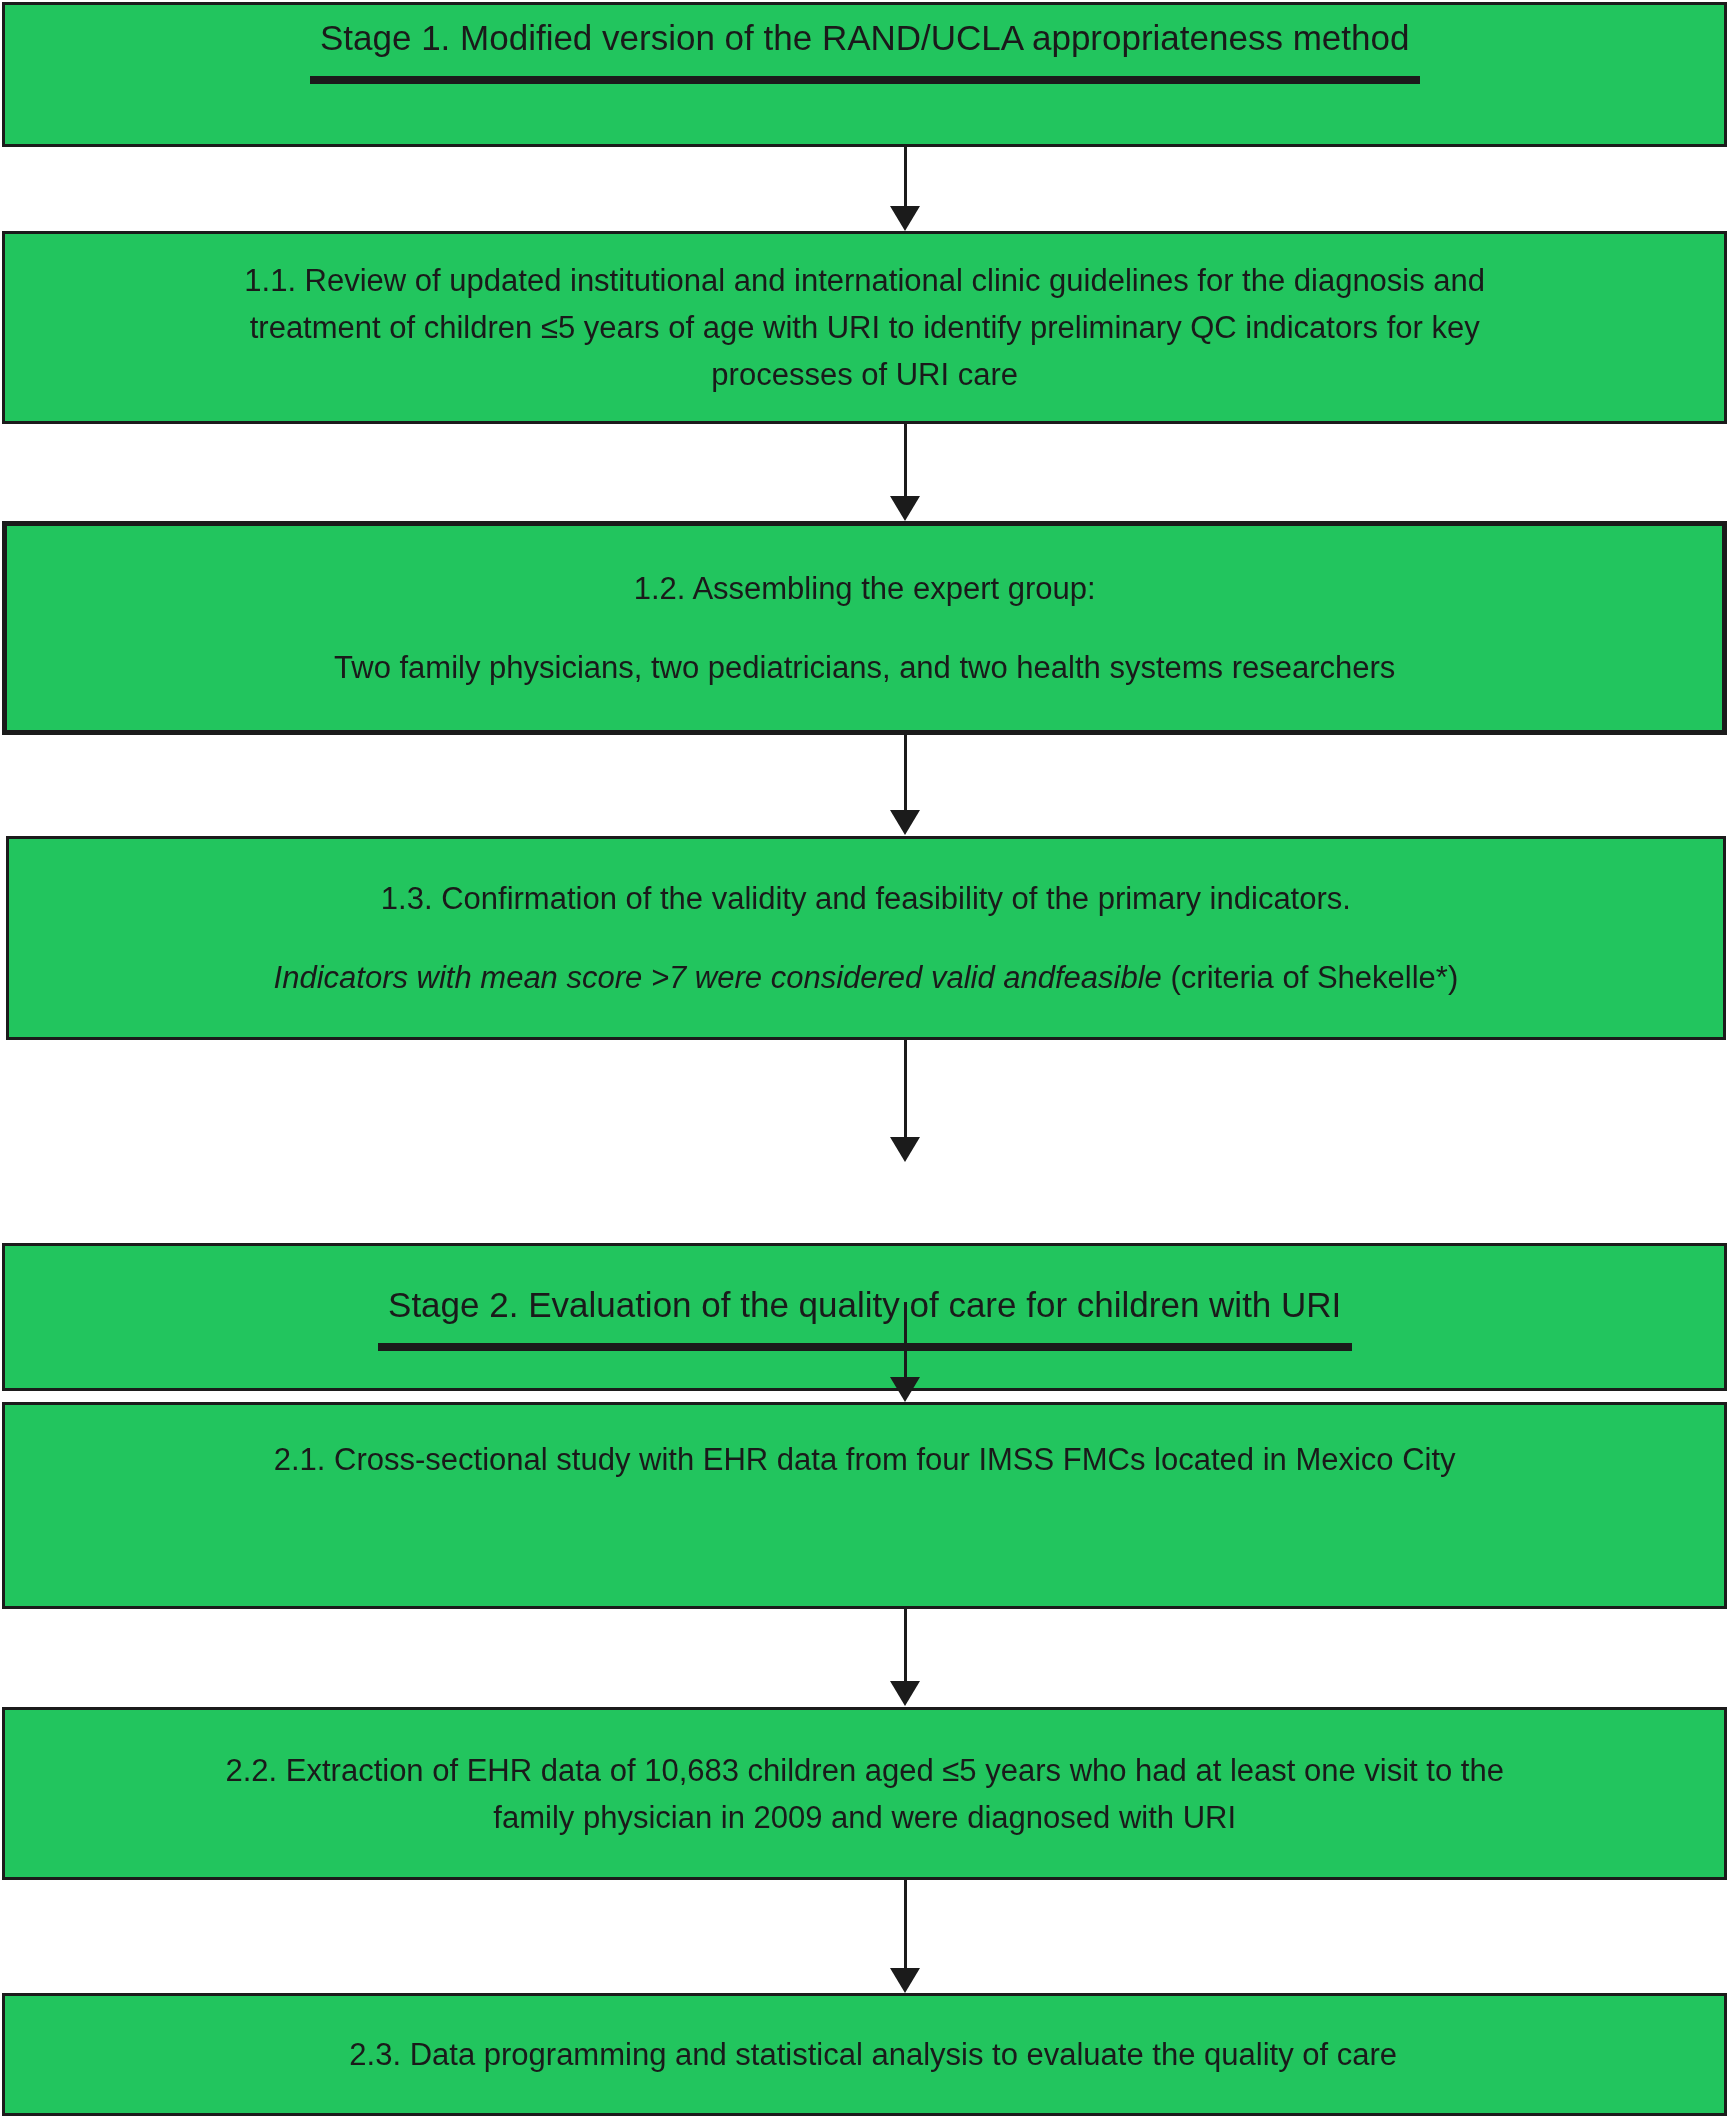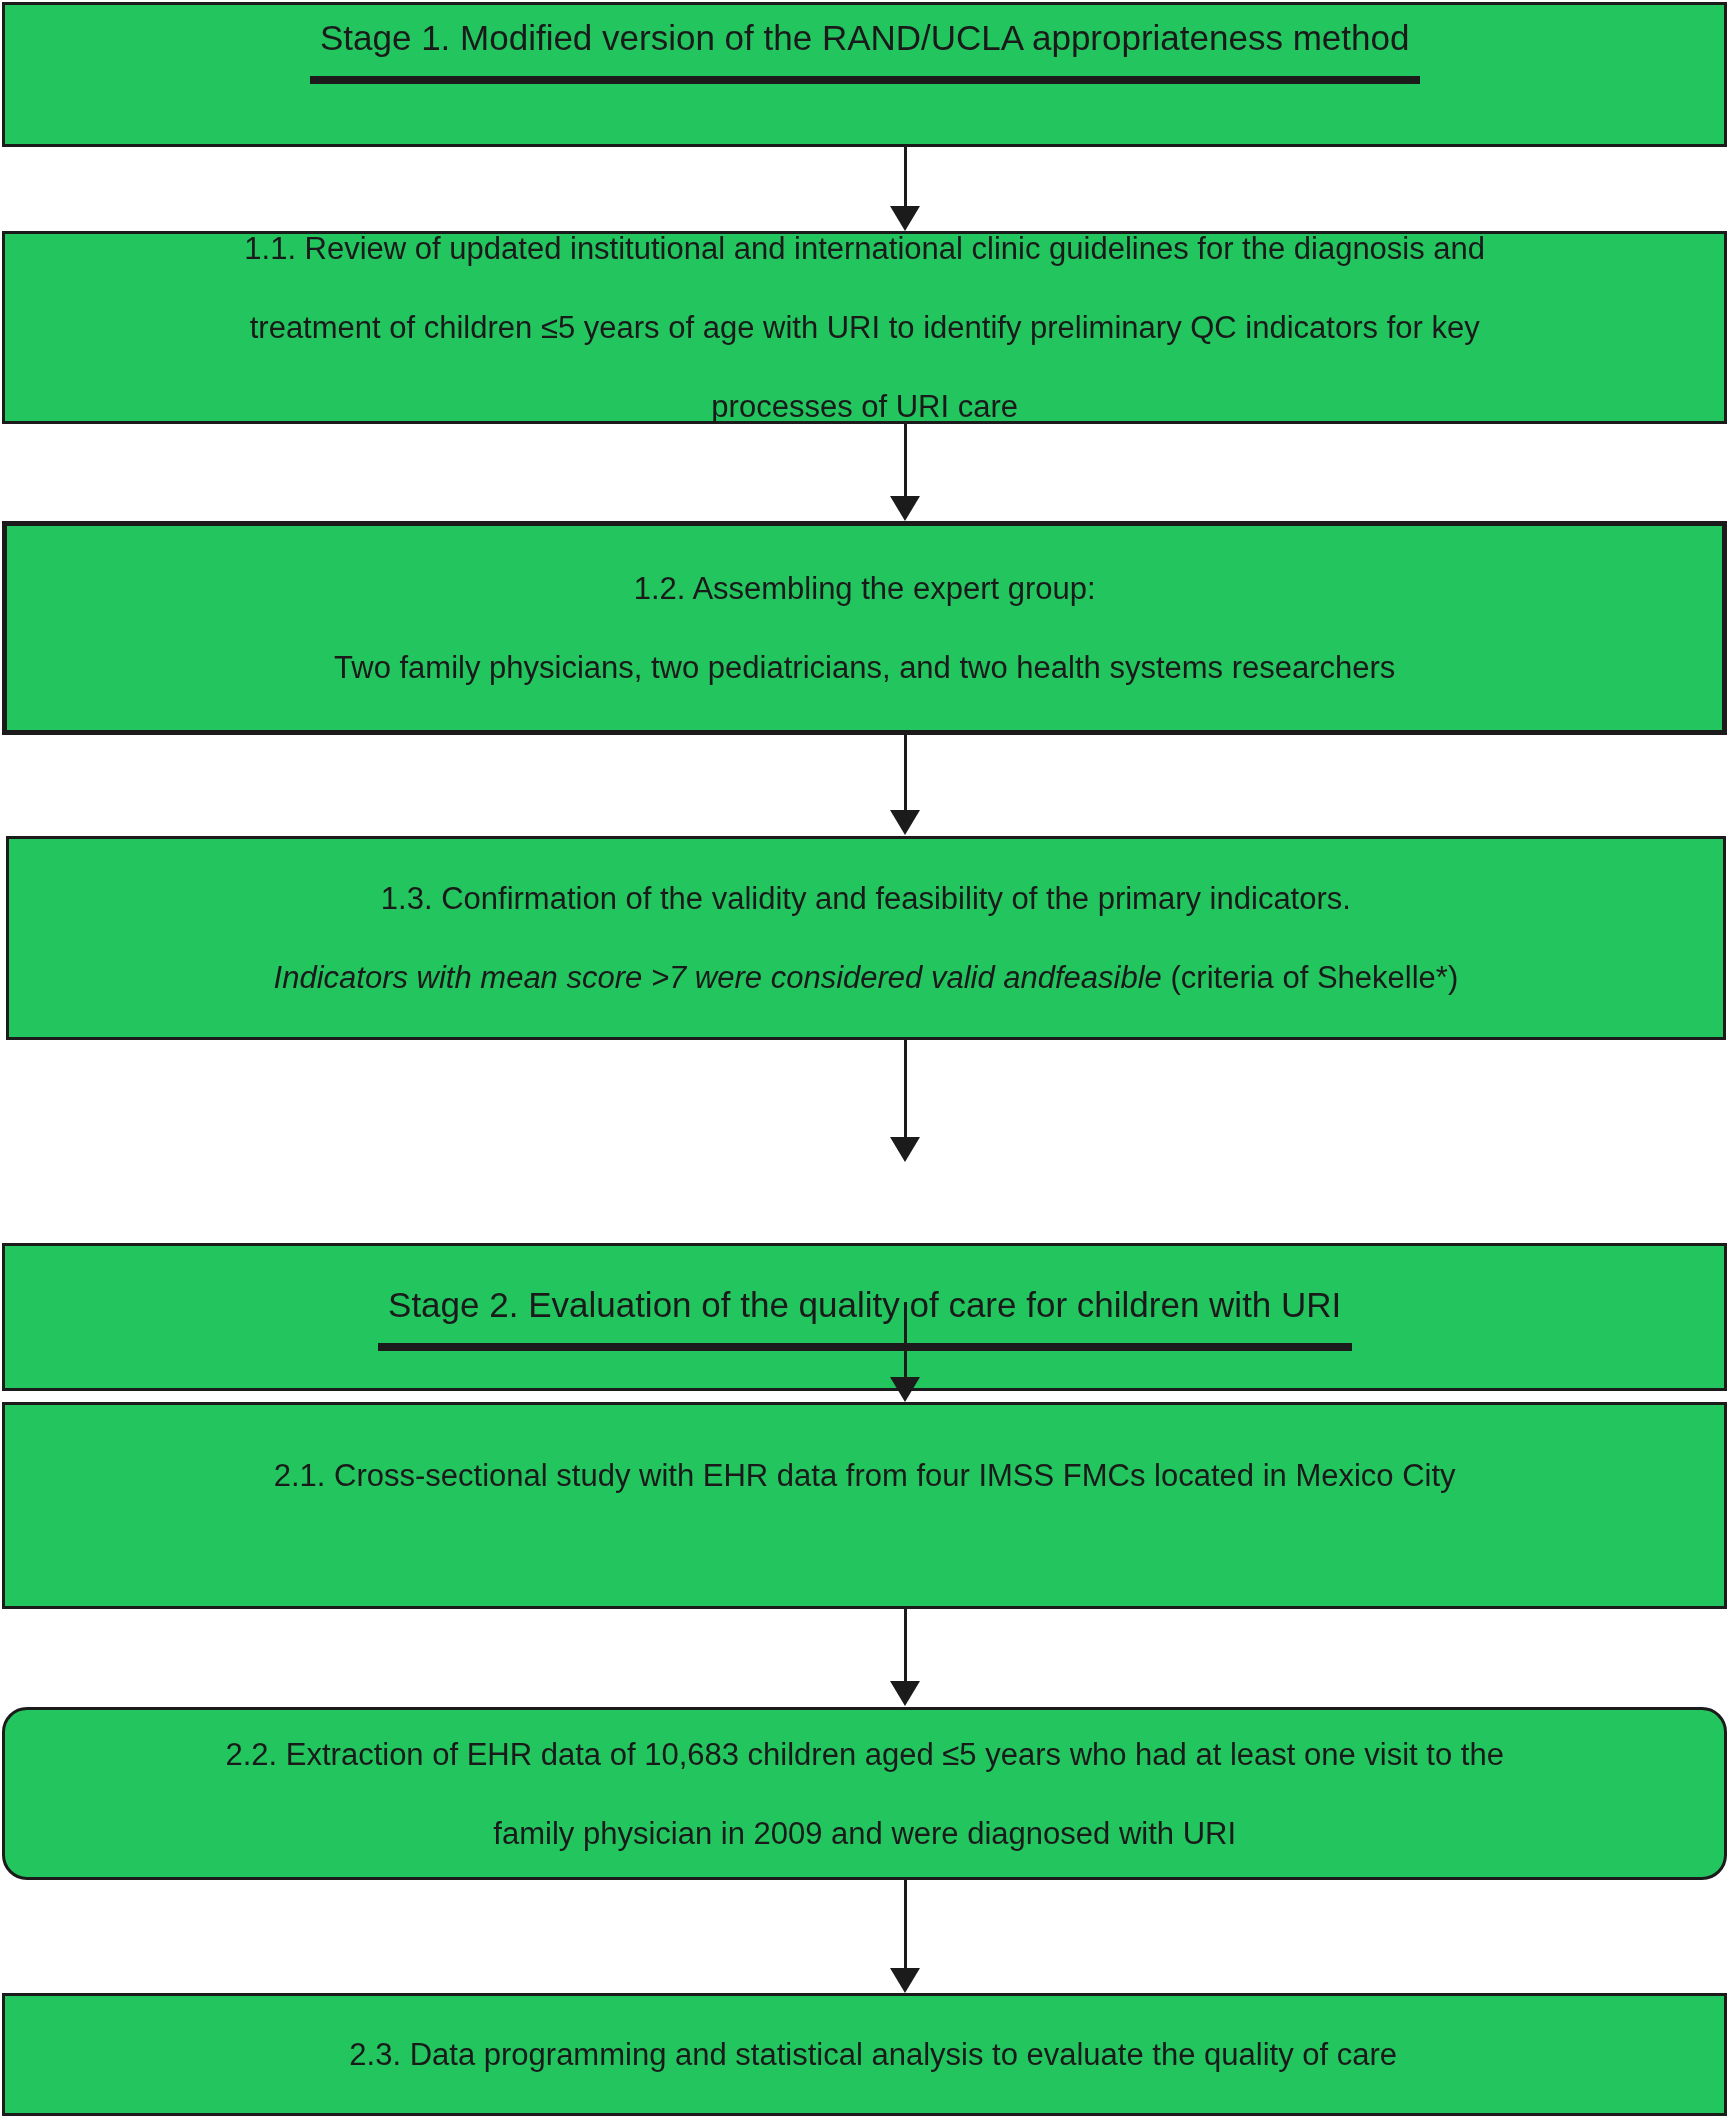--- a/index.html
+++ b/index.html
@@ -23,36 +23,36 @@
     display:flex; flex-direction:column;
     justify-content:center; align-items:center;
     text-align:center;
   }
   .box-stage1 { top:1.5px;    height:145px; justify-content:flex-start; padding-top:11.8px; }
   .box-11     { top:231px;  height:193px; }
   .box-12     { top:521px;  height:214px; border-width:5.9px;text-align:center; }
   .box-13     { top:836px; height:204px; left:5.9px; width:1720px; }
   .box-stage2 { top:1199px; height:148px;margin-top:44px; }
   .box-21     { top:1402px; height:207px; justify-content:flex-start; padding-top:31px;align-items:center; }
-  .box-22     { top:1707px; height:173px;border-radius:25px; }
+  .box-22     { top:1707px; height:173px; }
   .box-23     { top:1993px; height:123px;padding-left:17px; }
 
   
   .stage-title {
     display:inline-block;
     font-size:35px;
     line-height:1.25;
     padding:0 10.3px 16px 10.3px;
     border-bottom:8px solid #1b1b1b;
     white-space:nowrap;
   }
   .body-line {
     font-size:31px;
     line-height:47px;
-    margin:16px;
+    margin:0;
   }
   .para { font-size:31px; line-height:41px; margin:0; }
   .para + .para { margin-top:38px; }
   .italic { font-style:italic;margin-top:40px; }
   .roman  { font-style:normal; }
 
   
   .arrow { position:absolute; left:889px; width:32px; }
   .arrow .shaft {
     position:absolute; top:0; left:50%;

